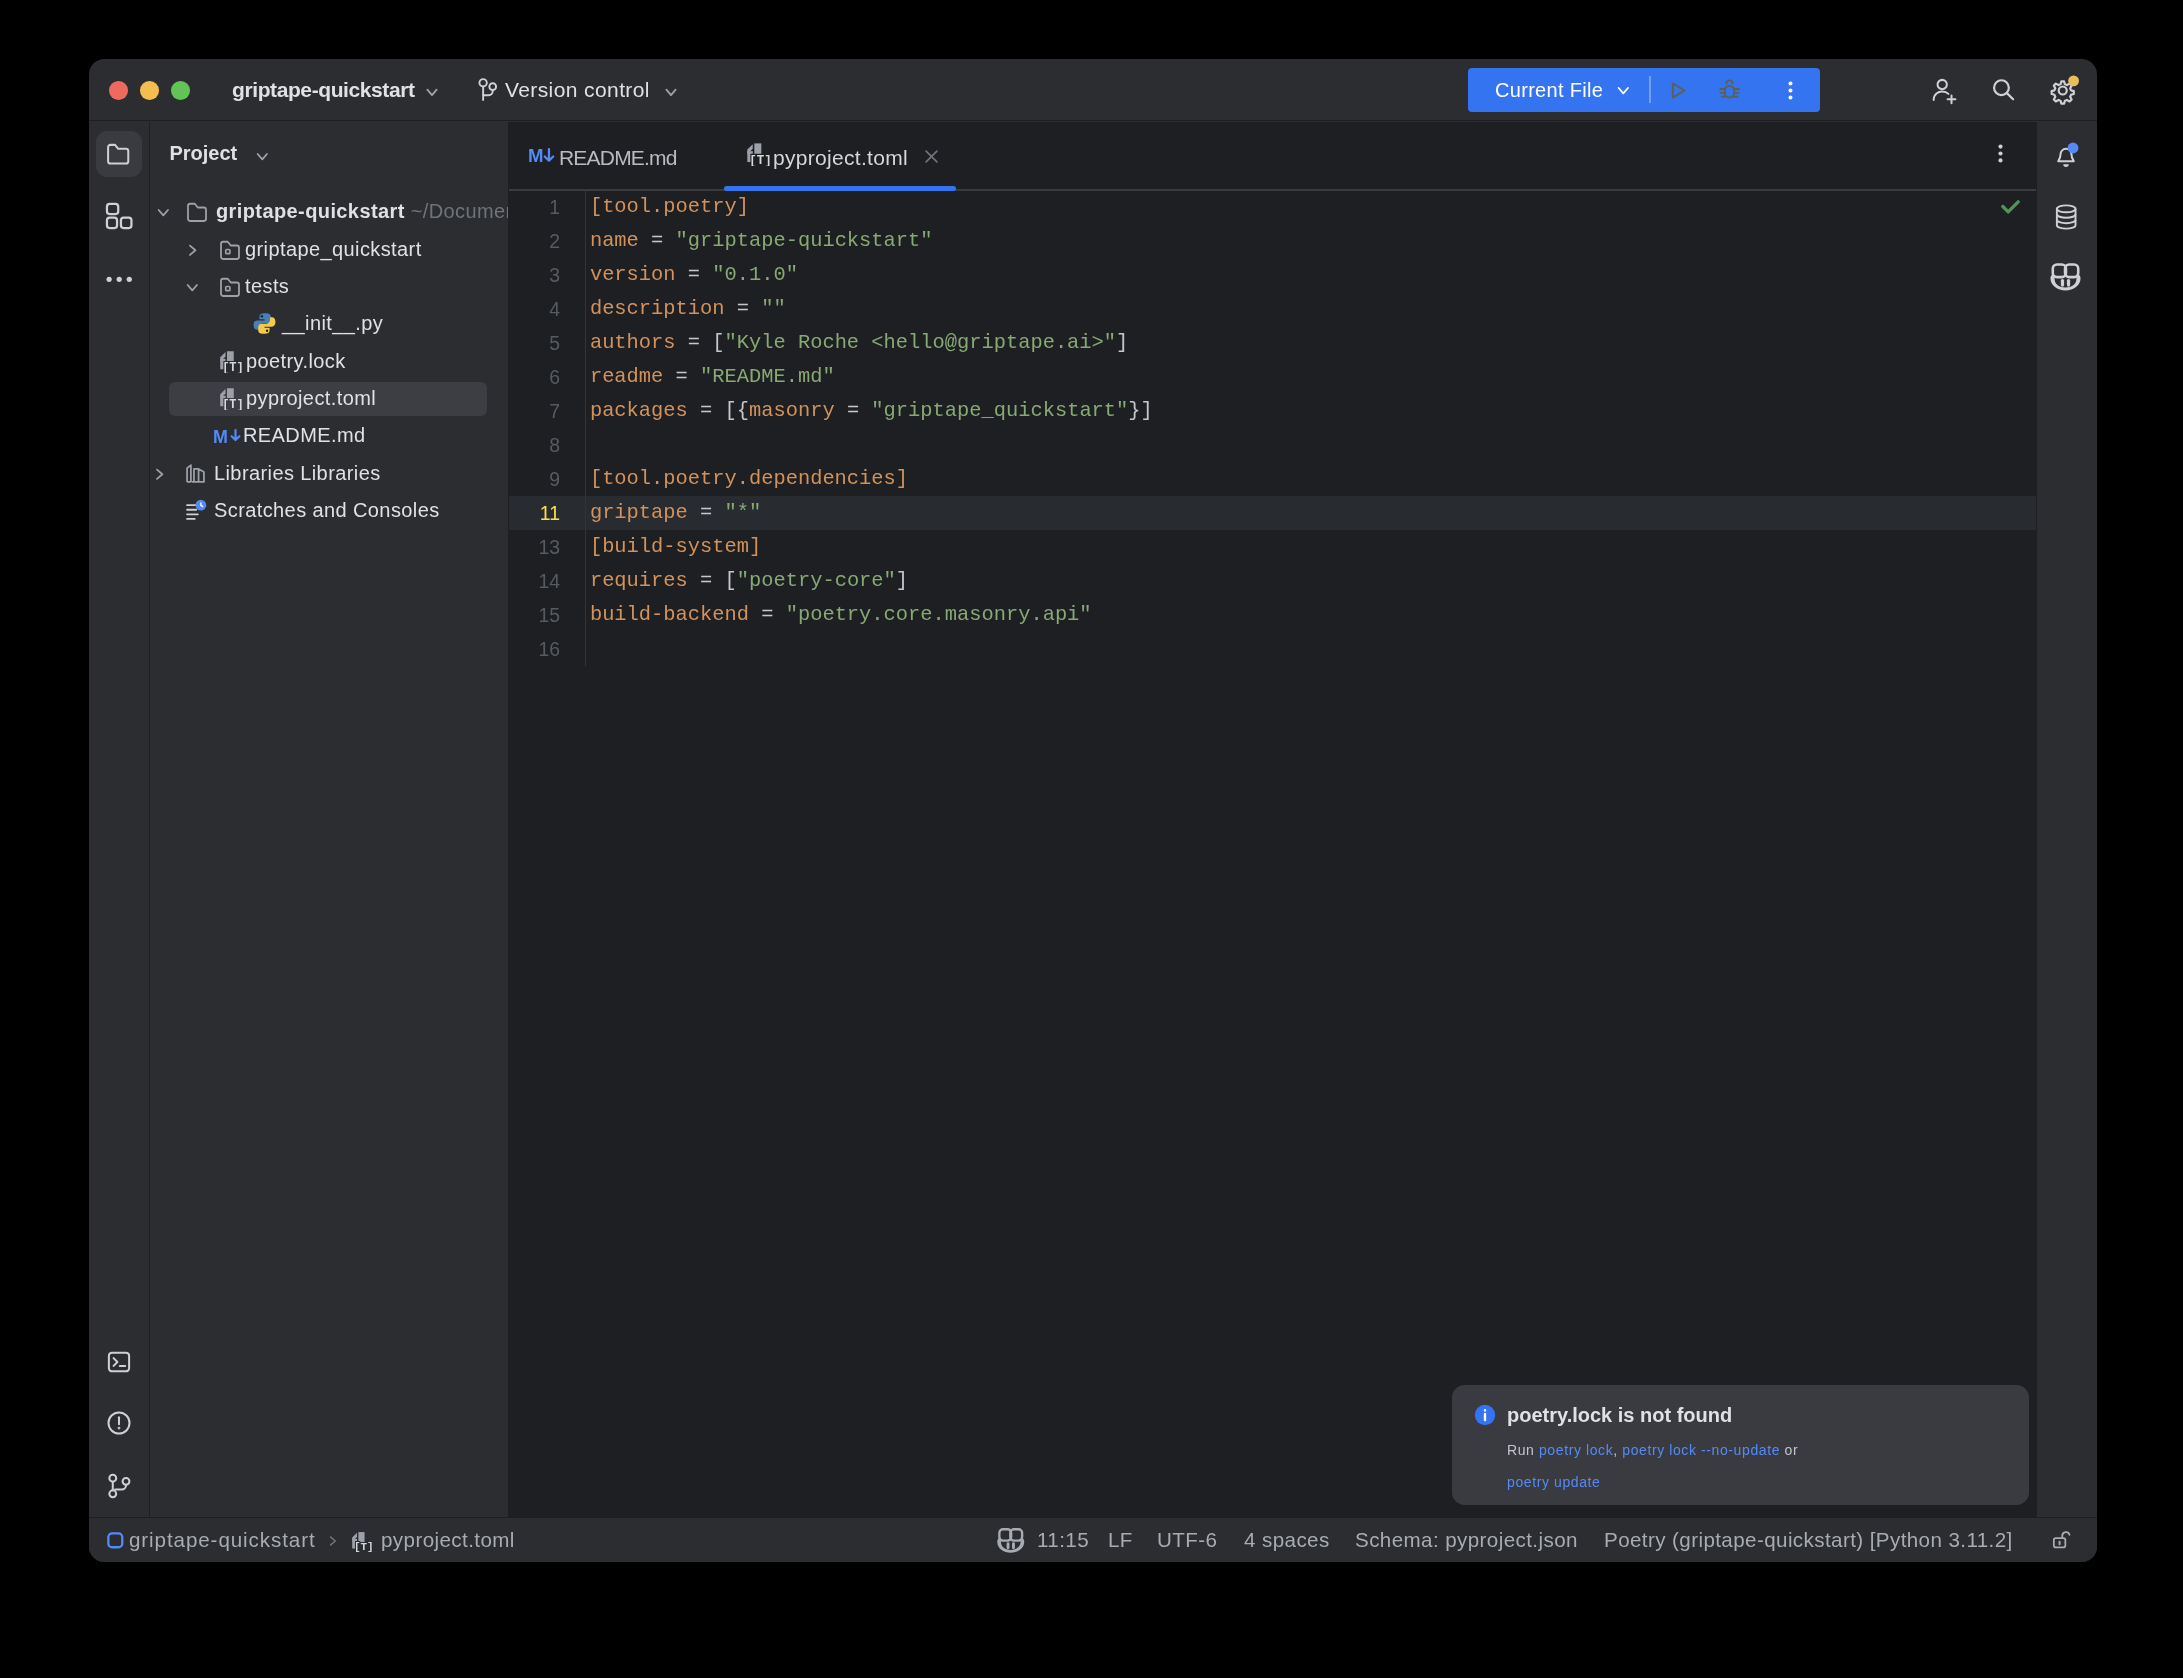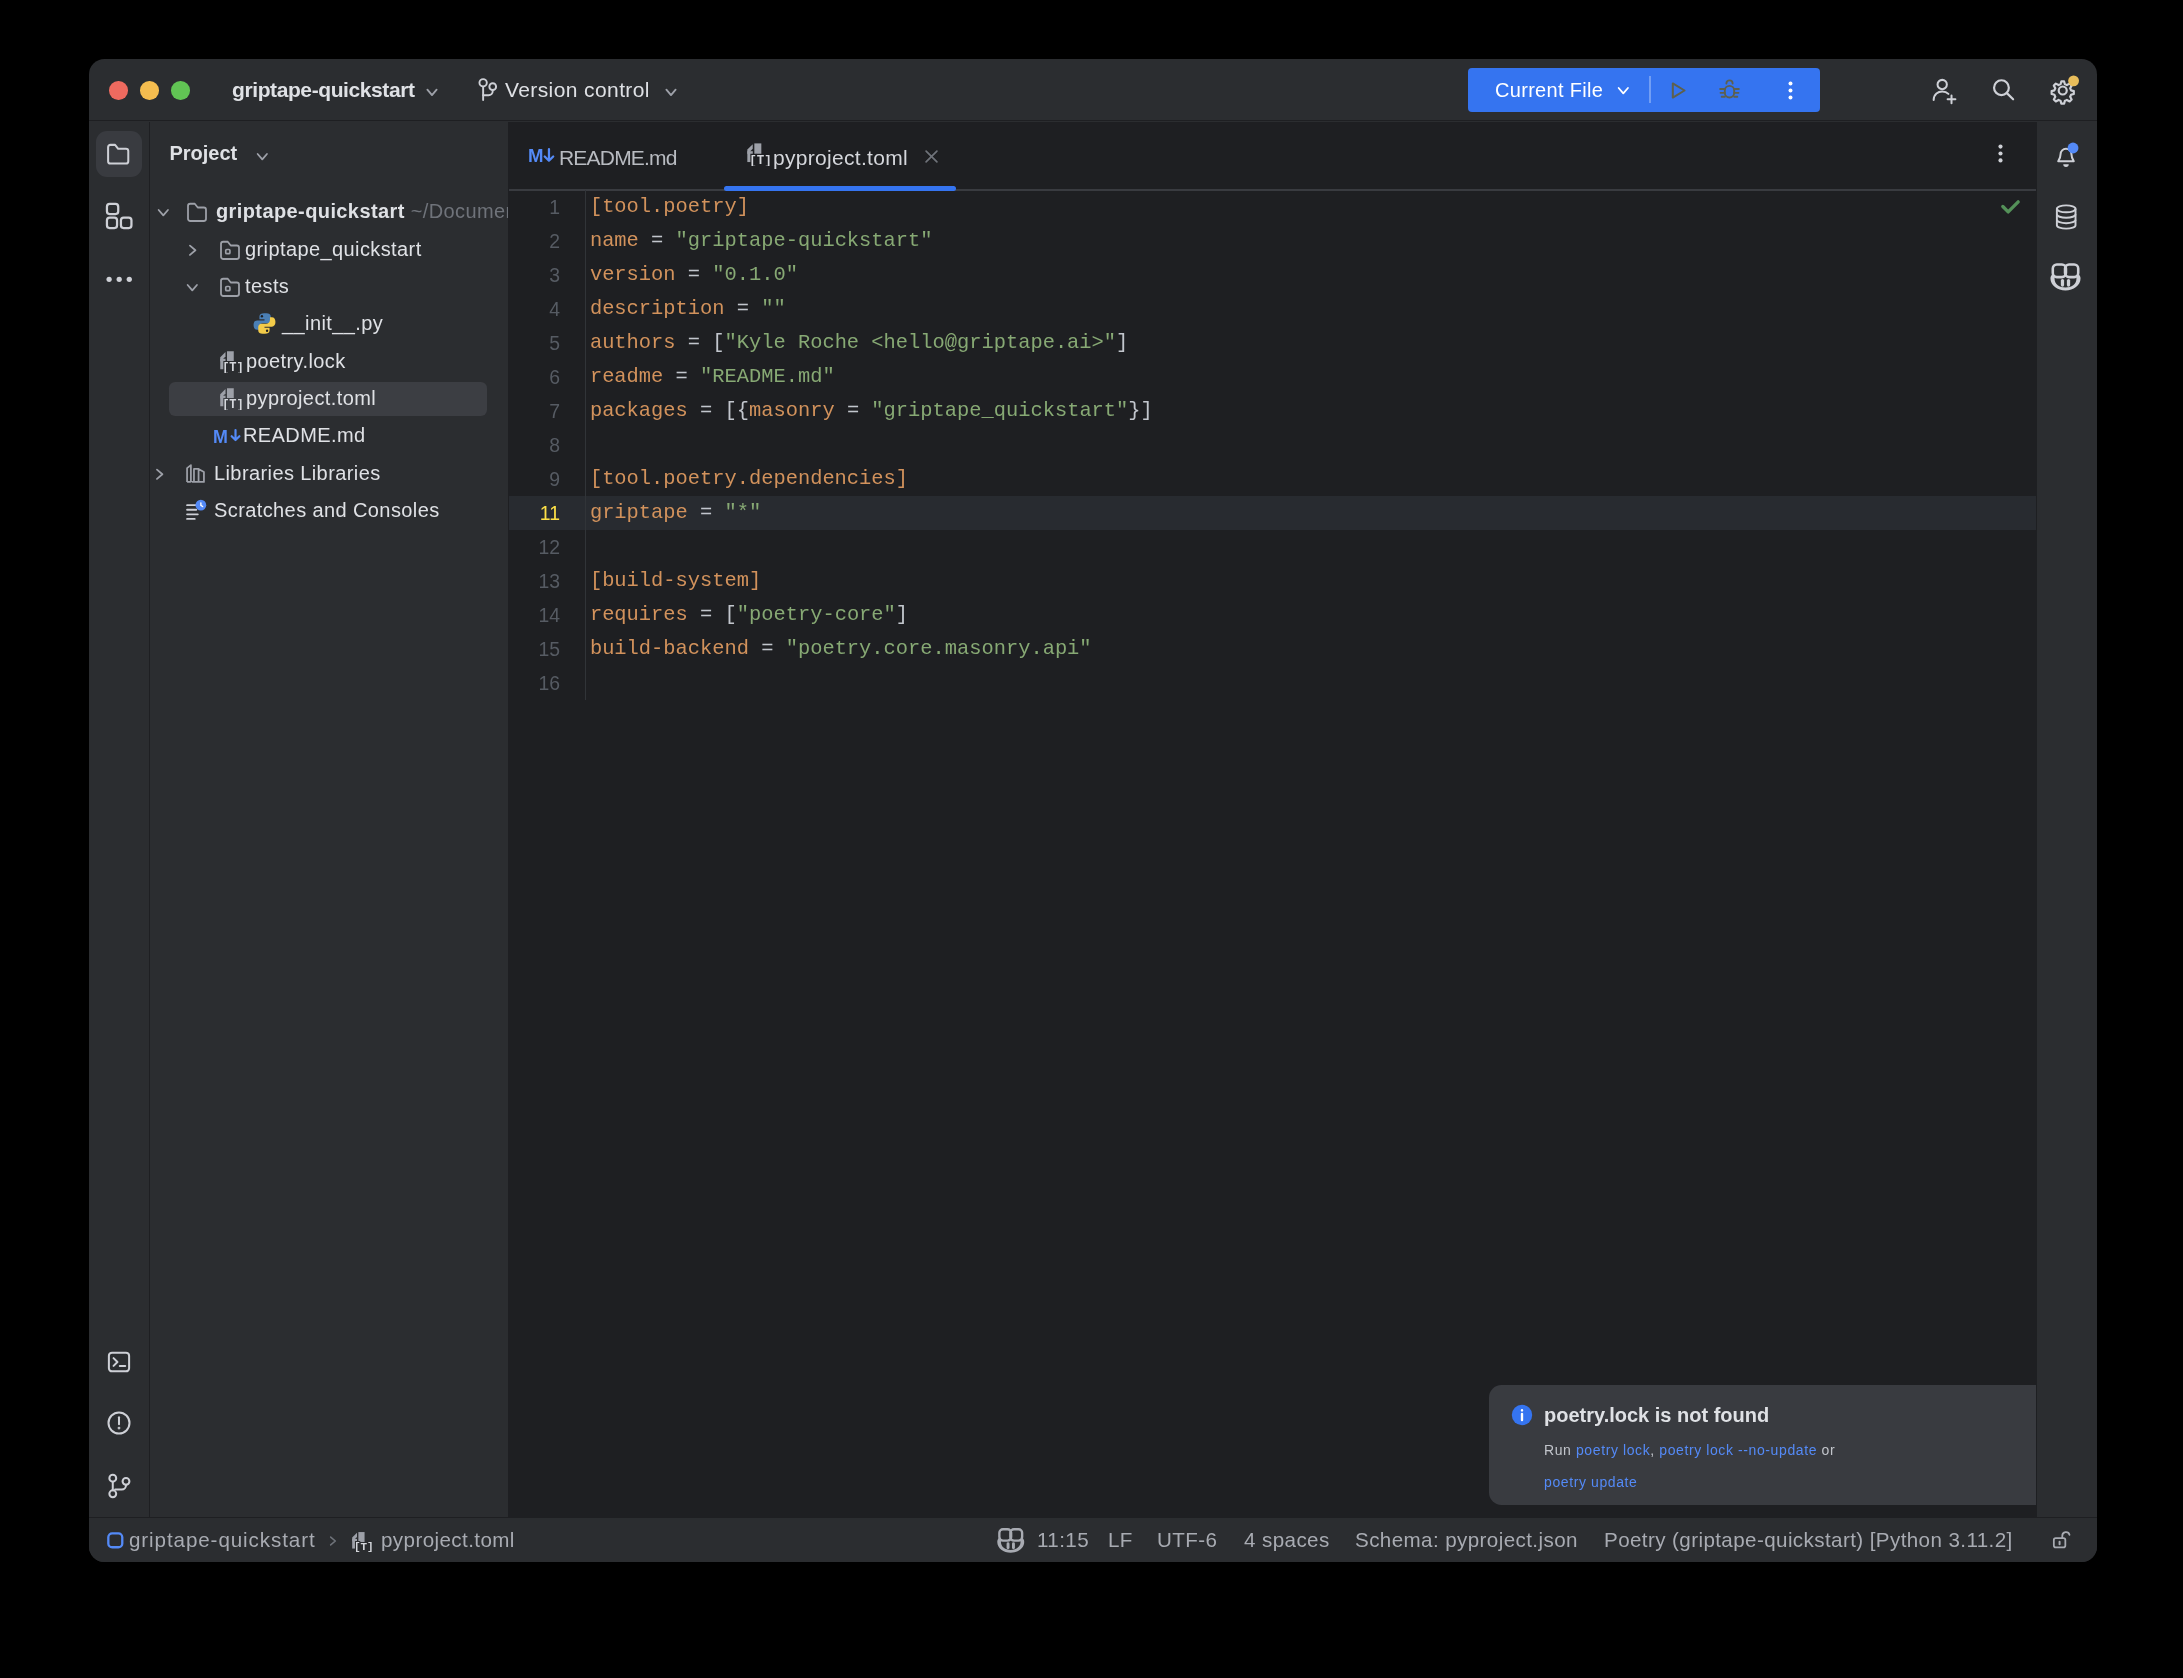--- a/index.html
+++ b/index.html
@@ -51,21 +51,21 @@
   .cl { display:flex; height:34px; line-height:34px; font-family:"Liberation Mono", monospace; font-size:20.4px; white-space:pre; }
   .cl .num { flex:none; width:51px; text-align:right; color:#565b63; font-family:"Liberation Sans", sans-serif; font-size:19.4px; }
   .cl .gut { flex:none; width:26px; border-right:0.8px solid #313438; }
   .cl .src { flex:1; padding-left:3.9px; color:#c2c6cd; }
   .cl i { font-style:normal; }
   i.k { color:#d2925c; }
   i.s { color:#87a974; }
   #line11 { background:#282b30; }
   #line11 .num { color:#fde047; }
   
-  #notif { position:absolute; left:943px; top:1263px; width:577px; height:120px; background:#393b40; border-radius:12.4px;margin-left:37px; }
+  #notif { position:absolute; left:943px; top:1263px; width:577px; height:120px; background:#393b40; border-radius:12.4px; }
   #notif .title { position:absolute; left:55px; top:18.6px; font-size:20px; font-weight:700; color:#dfe1e5; }
   #notif .body { position:absolute; left:55px; top:49px; font-size:14px; color:#c2c5cb; line-height:32px; letter-spacing:0.6px; }
   #notif a { color:#548af7; text-decoration:none; }
   
   #statusbar { position:absolute; left:0; bottom:0; width:100%; height:45px; border-top:0.8px solid #1e1f22; background:#2b2d30; }
   .st { position:absolute; top:0; height:44px; line-height:44px; color:#a8abb2; font-size:20.6px; white-space:nowrap; letter-spacing:0.4px; }
 </style>
 </head>
 <body>
 <div id="win">
@@ -317,21 +317,20 @@
         <div class="cl"><span class="num">1</span><span class="gut"></span><span class="src"><i class="k">[tool.poetry]</i></span></div>
         <div class="cl"><span class="num">2</span><span class="gut"></span><span class="src"><i class="k">name</i> = <i class="s">"griptape-quickstart"</i></span></div>
         <div class="cl"><span class="num">3</span><span class="gut"></span><span class="src"><i class="k">version</i> = <i class="s">"0.1.0"</i></span></div>
         <div class="cl"><span class="num">4</span><span class="gut"></span><span class="src"><i class="k">description</i> = <i class="s">""</i></span></div>
         <div class="cl"><span class="num">5</span><span class="gut"></span><span class="src"><i class="k">authors</i> = [<i class="s">"Kyle Roche &lt;hello@griptape.ai&gt;"</i>]</span></div>
         <div class="cl"><span class="num">6</span><span class="gut"></span><span class="src"><i class="k">readme</i> = <i class="s">"README.md"</i></span></div>
         <div class="cl"><span class="num">7</span><span class="gut"></span><span class="src"><i class="k">packages</i> = [{<i class="k">masonry</i> = <i class="s">"griptape_quickstart"</i>}]</span></div>
         <div class="cl"><span class="num">8</span><span class="gut"></span><span class="src"></span></div>
         <div class="cl"><span class="num">9</span><span class="gut"></span><span class="src"><i class="k">[tool.poetry.dependencies]</i></span></div>
         <div class="cl" id="line11"><span class="num">11</span><span class="gut"></span><span class="src"><i class="k">griptape</i> = <i class="s">"*"</i></span></div>
-        <div class="cl"><span class="num">12</span><span class="gut"></span><span class="src"></span></div>
         <div class="cl"><span class="num">13</span><span class="gut"></span><span class="src"><i class="k">[build-system]</i></span></div>
         <div class="cl"><span class="num">14</span><span class="gut"></span><span class="src"><i class="k">requires</i> = [<i class="s">"poetry-core"</i>]</span></div>
         <div class="cl"><span class="num">15</span><span class="gut"></span><span class="src"><i class="k">build-backend</i> = <i class="s">"poetry.core.masonry.api"</i></span></div>
         <div class="cl"><span class="num">16</span><span class="gut"></span><span class="src"></span></div>
       </div>
       <div id="notif">
         <svg class="icon" style="left:22px;top:18.6px" width="22" height="22" viewBox="0 0 28 28">
             <circle cx="14" cy="14" r="13" fill="#3574f0"></circle>
             <g stroke="#fff" stroke-width="3" stroke-linecap="round">
               <path d="M14 12.5 v8"></path>

